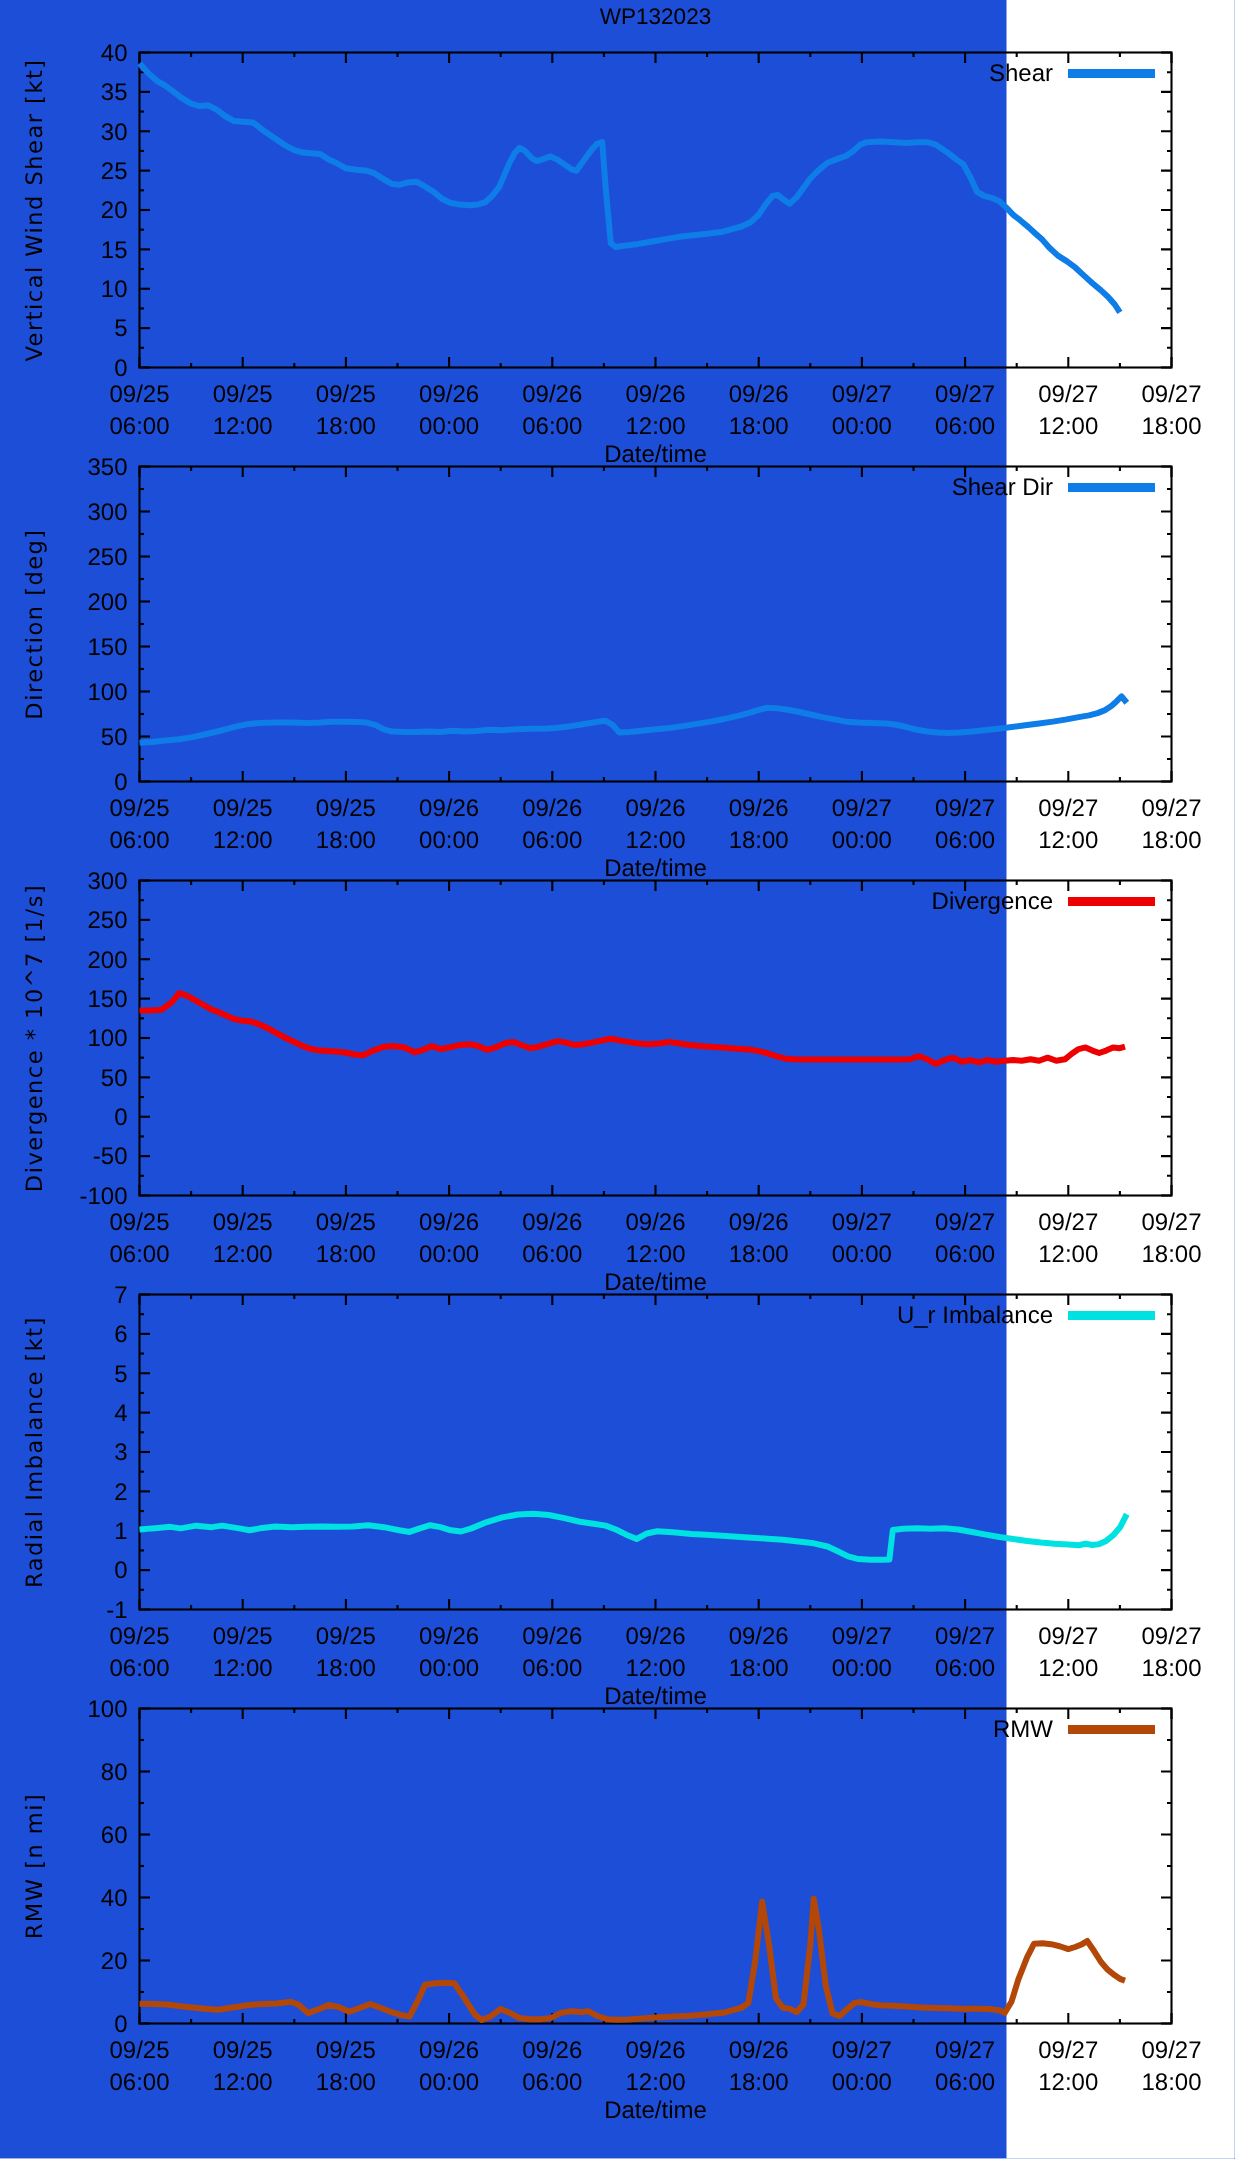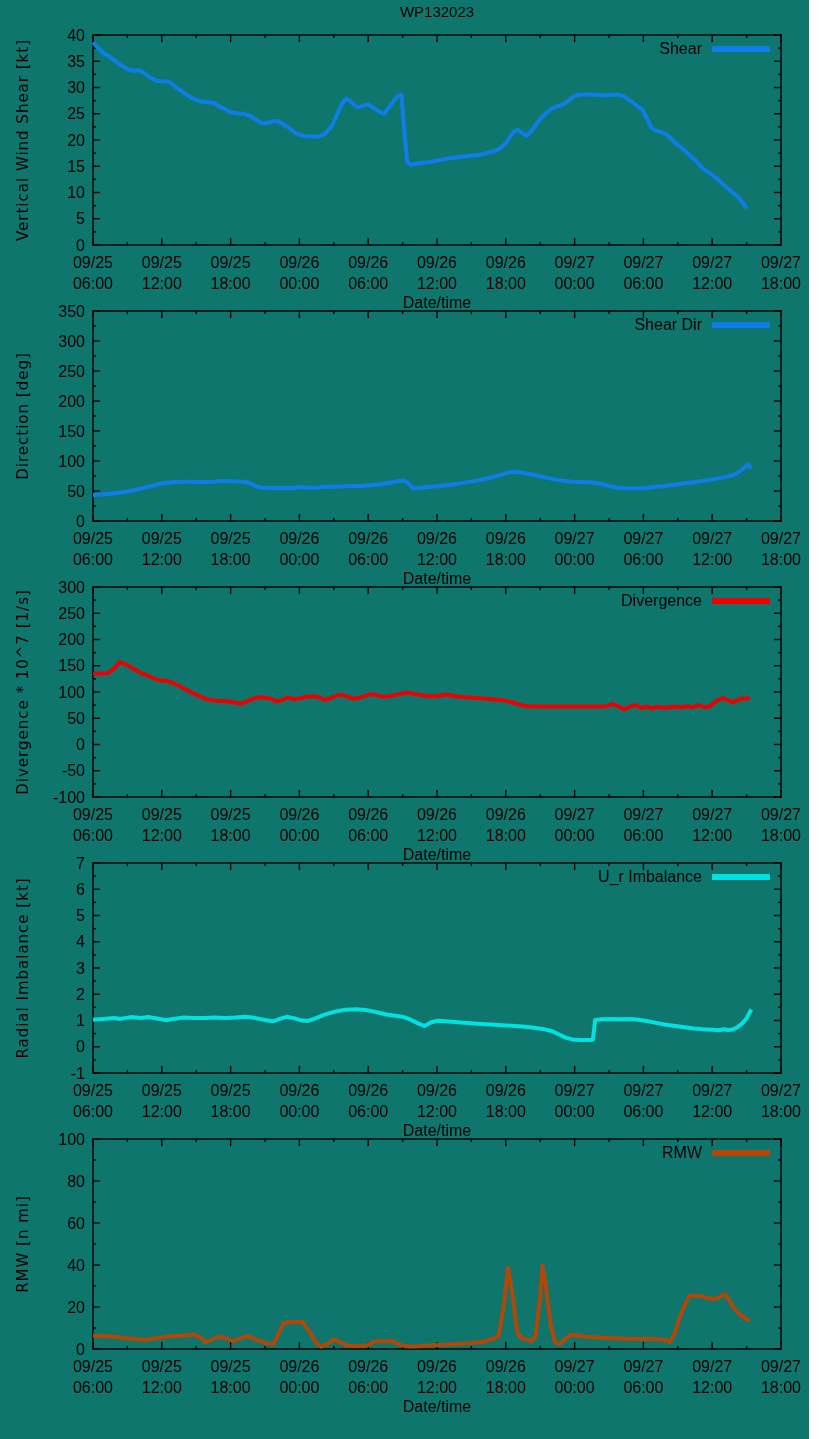--- a/index.html
+++ b/index.html
@@ -1,16 +1,16 @@
 <!DOCTYPE html>
 <html><head>
 <meta charset="utf-8">
 <style>
   html,body{margin:0;padding:0;background:#ffffff;}
-  #page{position:relative;width:809px;height:1439px;background:#0f766e;
+  #page{position:relative;width:671px;height:1439px;background:#1d4ed8;
         font-family:"Liberation Sans",sans-serif;}
   #page-title{position:absolute;top:3px;left:93px;width:688px;text-align:center;
         font-size:15px;color:#000;}
   #chart-root{position:absolute;top:0;left:0;width:823px;height:1439px;}
   svg text{font-family:"Liberation Sans",sans-serif;}
   svg text.ylab{font-family:"DejaVu Sans",sans-serif;letter-spacing:1px;}
 </style>
 </head>
 <body>
 

